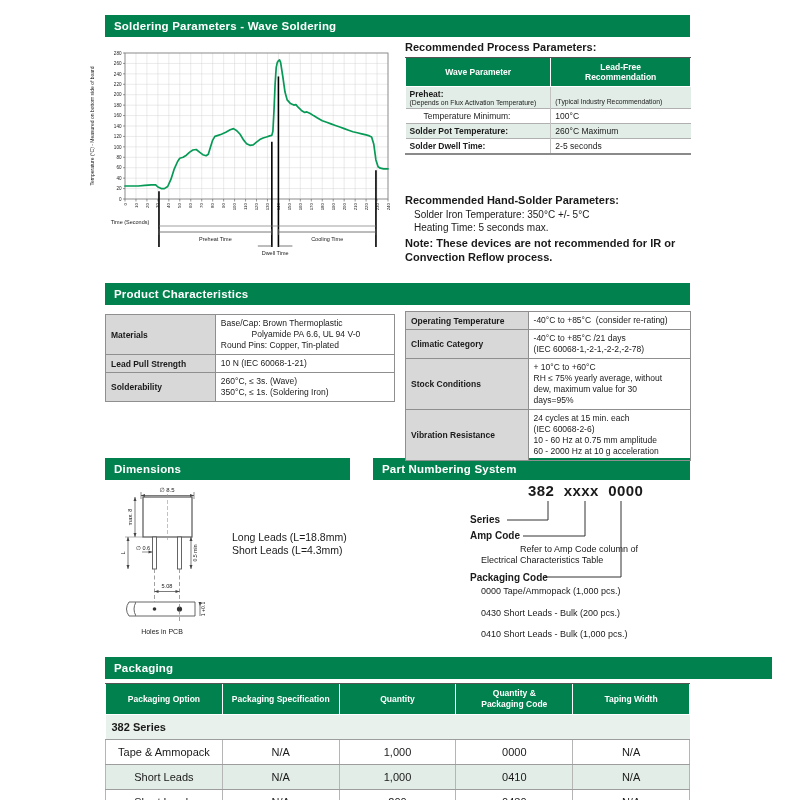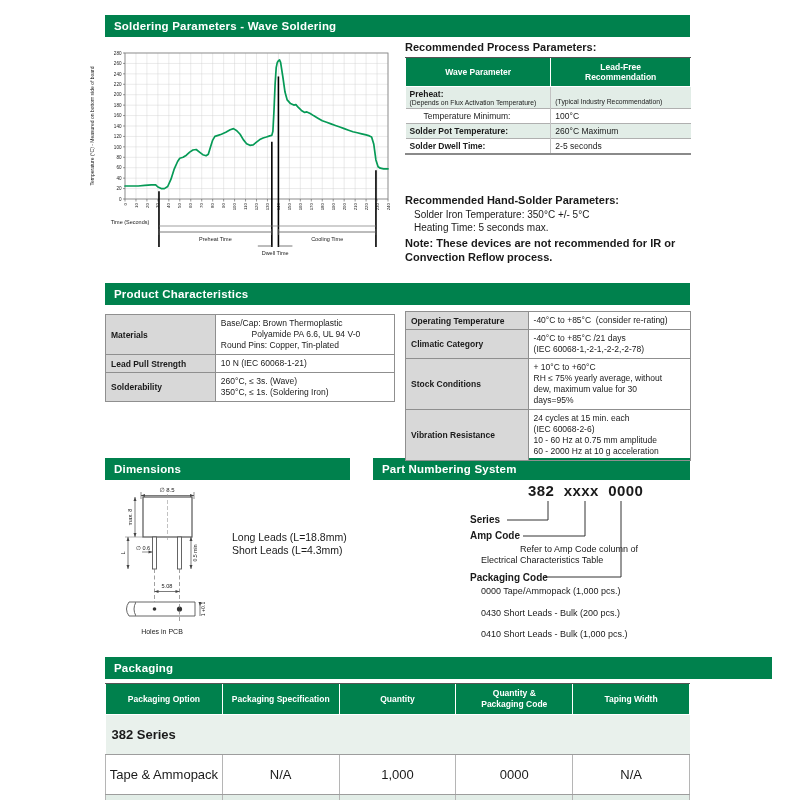--- a/index.html
+++ b/index.html
@@ -30,21 +30,21 @@
   table.chars{border-collapse:collapse;font-size:8.5px;position:absolute;}
   table.chars td{border:1px solid #8f8f8f;padding:3px 5px;vertical-align:middle;}
   table.chars td.lbl{background:#d8d8d8;font-weight:bold;width:36%;}
   table.chars .vline{white-space:pre;line-height:11px;}
   
   .pkg-wrap{position:absolute;left:105px;top:683px;width:585px;border-top:1px solid #555;border-bottom:2.5px solid #8a8a8a;}
   table.pkg{width:100%;border-collapse:collapse;font-size:8.5px;table-layout:fixed;}
   table.pkg th{background:#00814d;color:#fff;font-weight:bold;text-align:center;padding:4px 2px;
     border:1px solid #fff;border-top:none;white-space:pre-line;line-height:11px;}
   table.pkg td{border:1px solid #9d9d9d;border-left:1px solid #b5b5b5;border-right:1px solid #b5b5b5;
-    text-align:center;padding:12px 2px;font-size:13px;}
+    text-align:center;padding:6px 2px;font-size:11px;}
   table.pkg td.group{background:#e9f1ec;font-weight:bold;text-align:left;padding-left:6px;border-left:none;border-right:none;}
   .note{font-weight:bold;font-size:11px;line-height:13.5px;}
   .small-note{font-size:9px;line-height:11.5px;}
   svg text{font-family:"Liberation Sans", sans-serif;}
 </style>
 </head>
 <body>
 
 <div class="section-bar" style="left:105px;top:15px;width:585px;">Soldering Parameters - Wave Soldering</div>
 <div class="section-bar" style="left:105px;top:283px;width:585px;">Product Characteristics</div>

